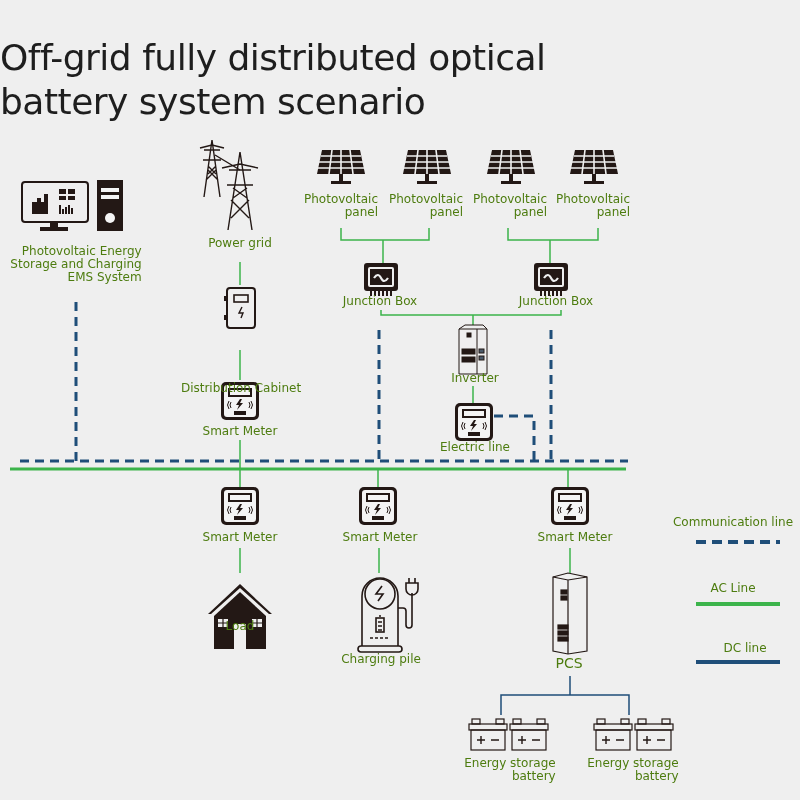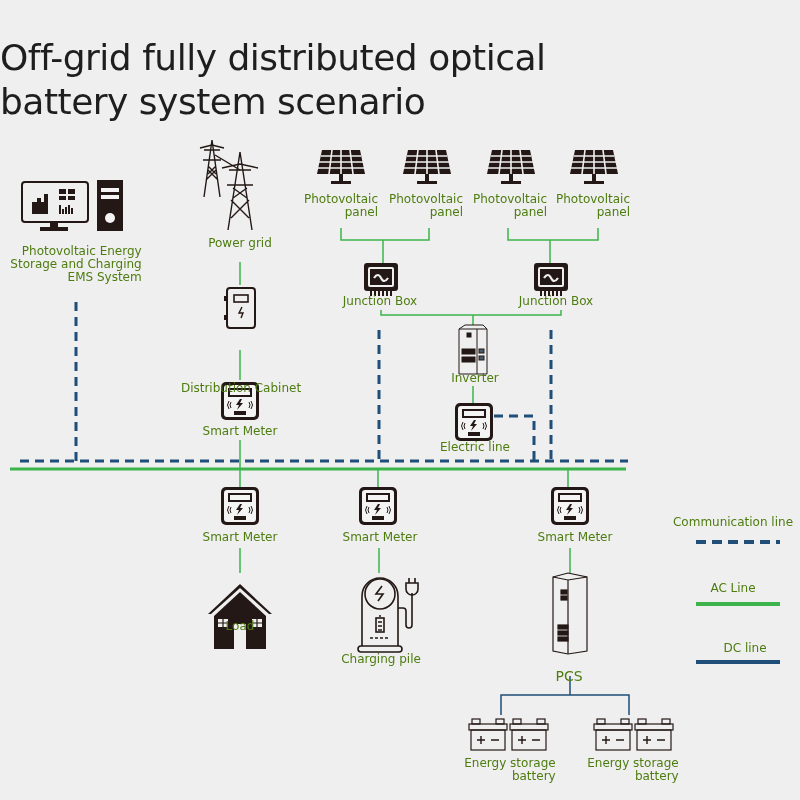--- a/index.html
+++ b/index.html
@@ -1,20 +1,20 @@
 <!DOCTYPE html>
 <html><head>
 <meta charset="utf-8">
 <style>
   html,body{margin:0;padding:0;}
   body{width:800px;height:800px;background:#efefef;position:relative;overflow:hidden;font-family:"Liberation Sans","DejaVu Sans",sans-serif;color:#222;}
   #diagram{position:absolute;left:0;top:0;}
   .title{position:absolute;left:0;width:800px;text-align:left;font-size:36px;line-height:44px;color:#1e1e1e;font-family:"DejaVu Sans",sans-serif;letter-spacing:-0.5px;}
   .lbl{position:absolute;text-align:right;font-size:12px;line-height:13px;color:#4d7c0f;transform:translateX(-50%);white-space:nowrap;font-family:"DejaVu Sans",sans-serif;}
-  .lbl.big{font-size:14px;margin-top:13px;}
+  .lbl.big{font-size:14px;}
 </style>
 </head>
 <body>
 
 <svg id="diagram" width="800" height="800" viewBox="0 0 800 800">
   <defs>
 
     <g id="meter">
       <rect x="0" y="0" width="38" height="38" rx="5" fill="#231815"></rect>
       <rect x="3" y="3" width="32" height="32" rx="3" fill="#f4f4f4"></rect>

